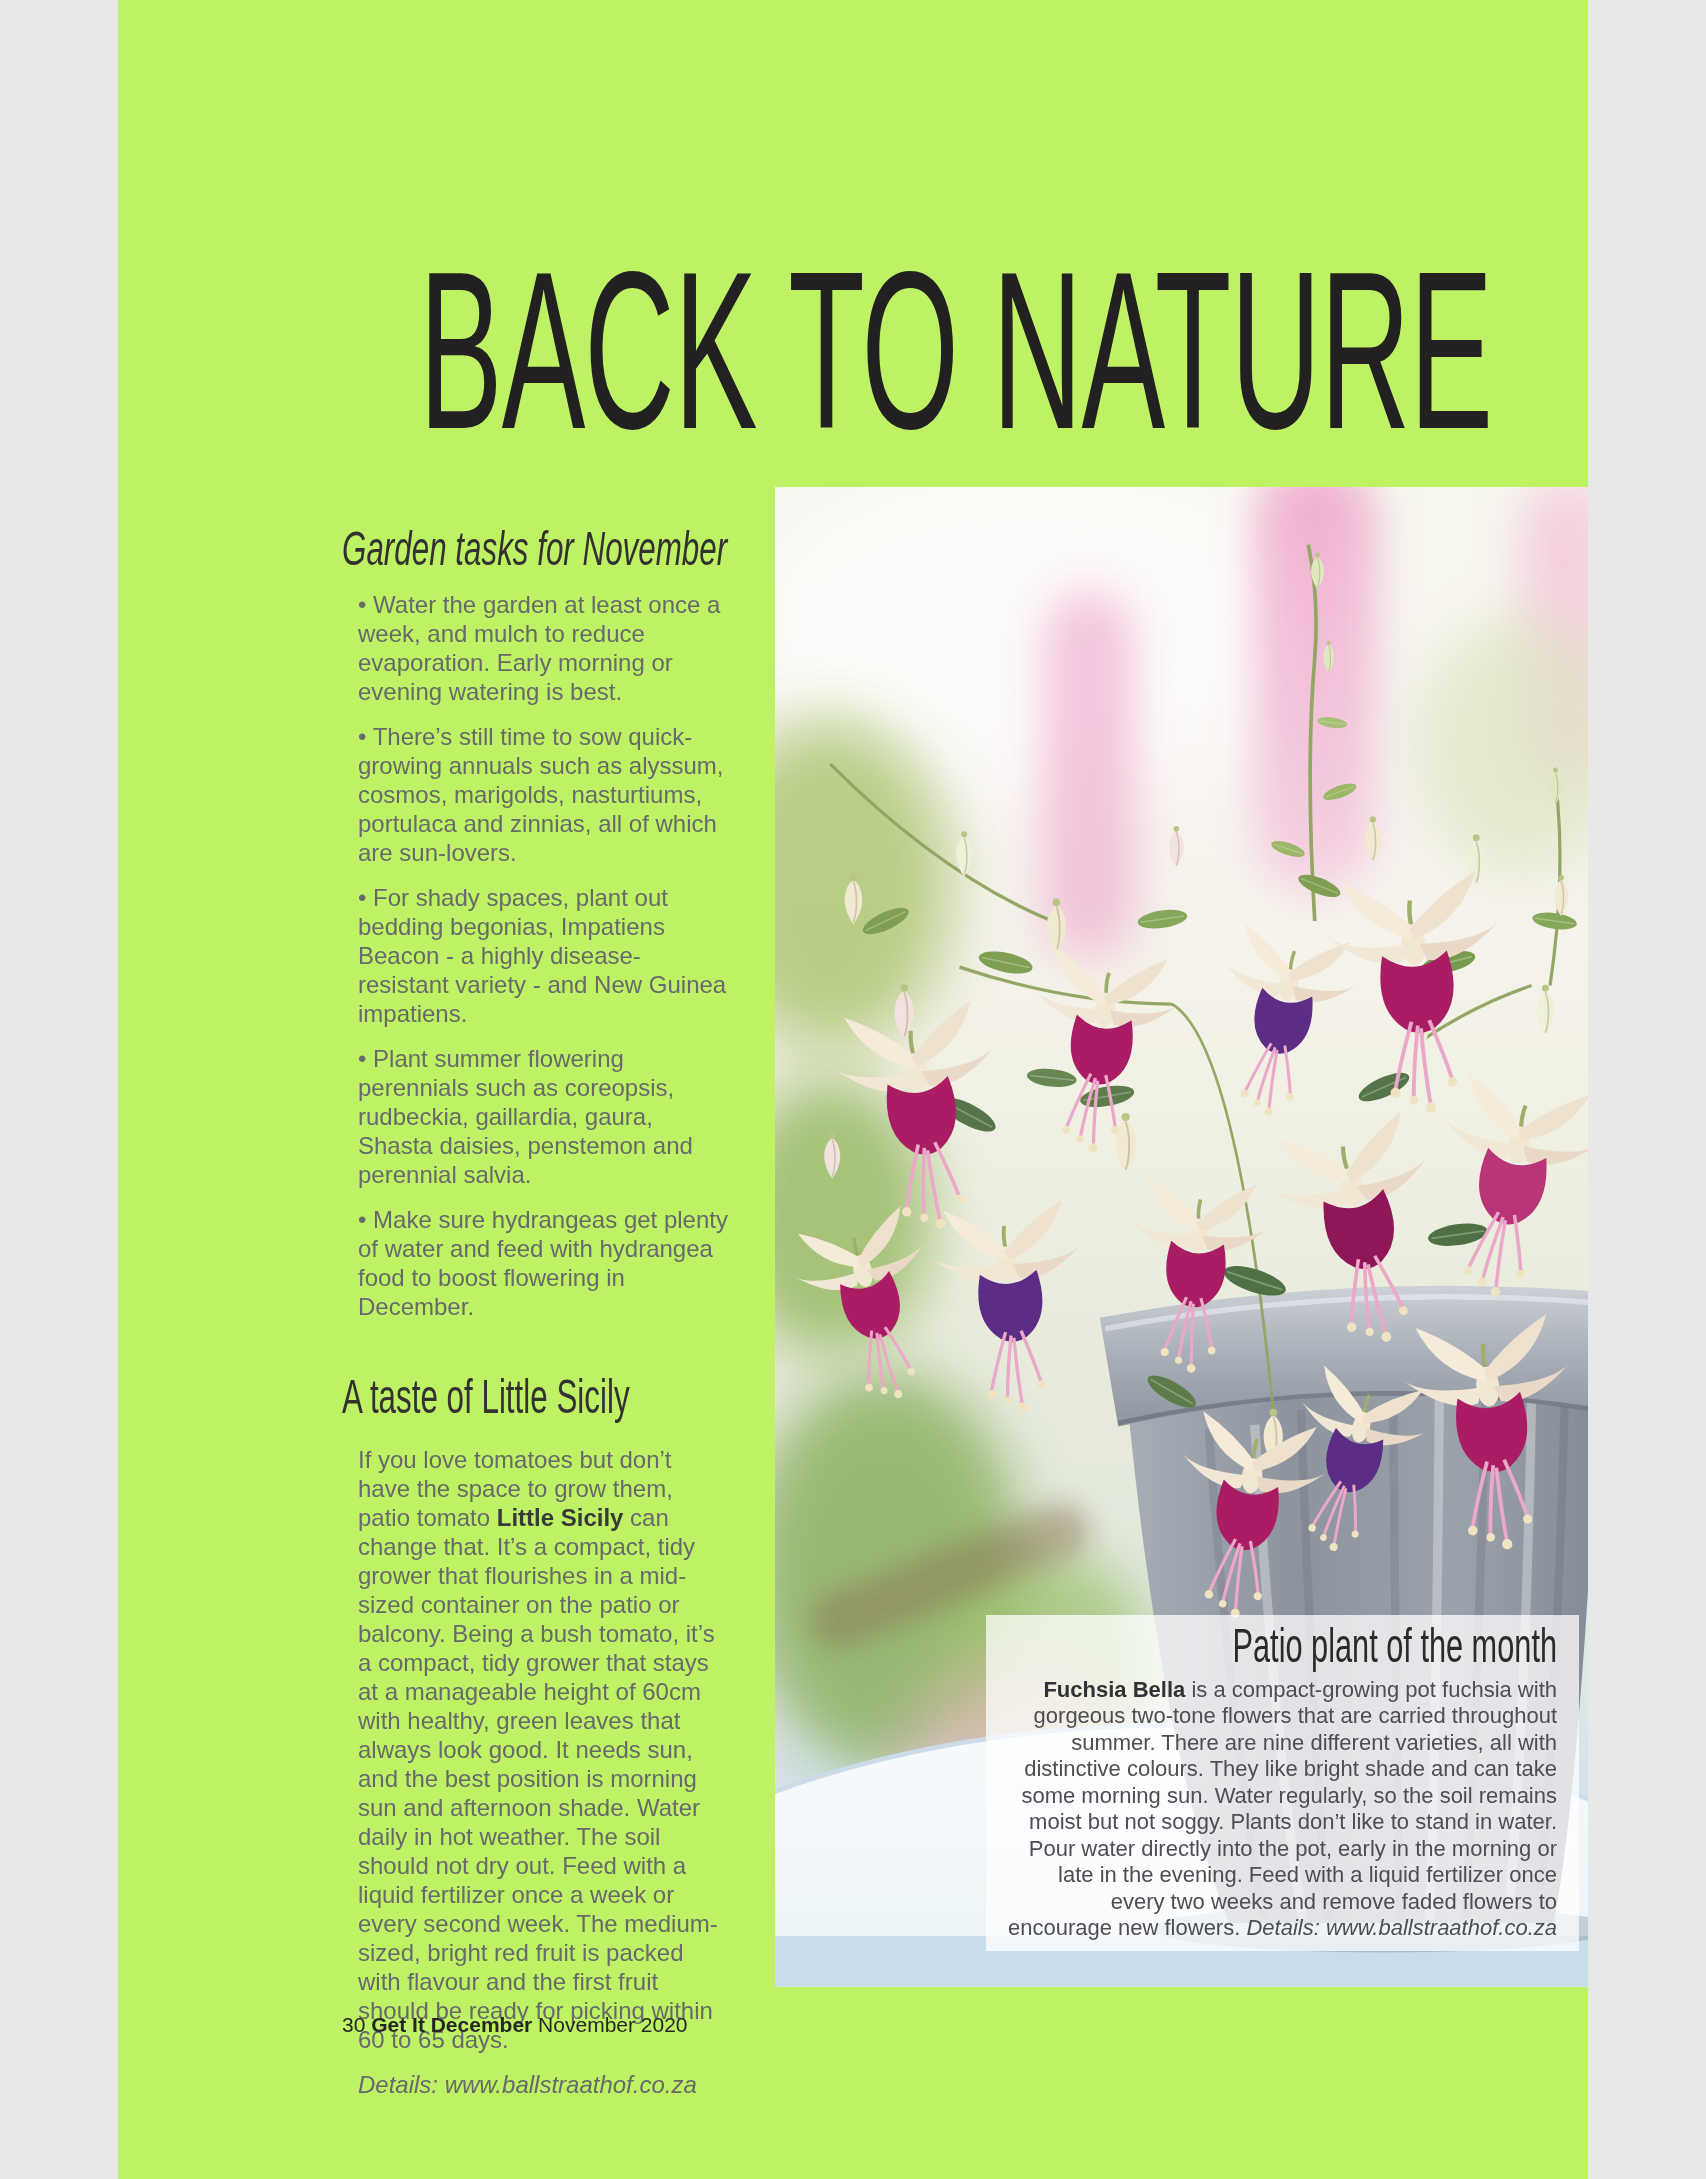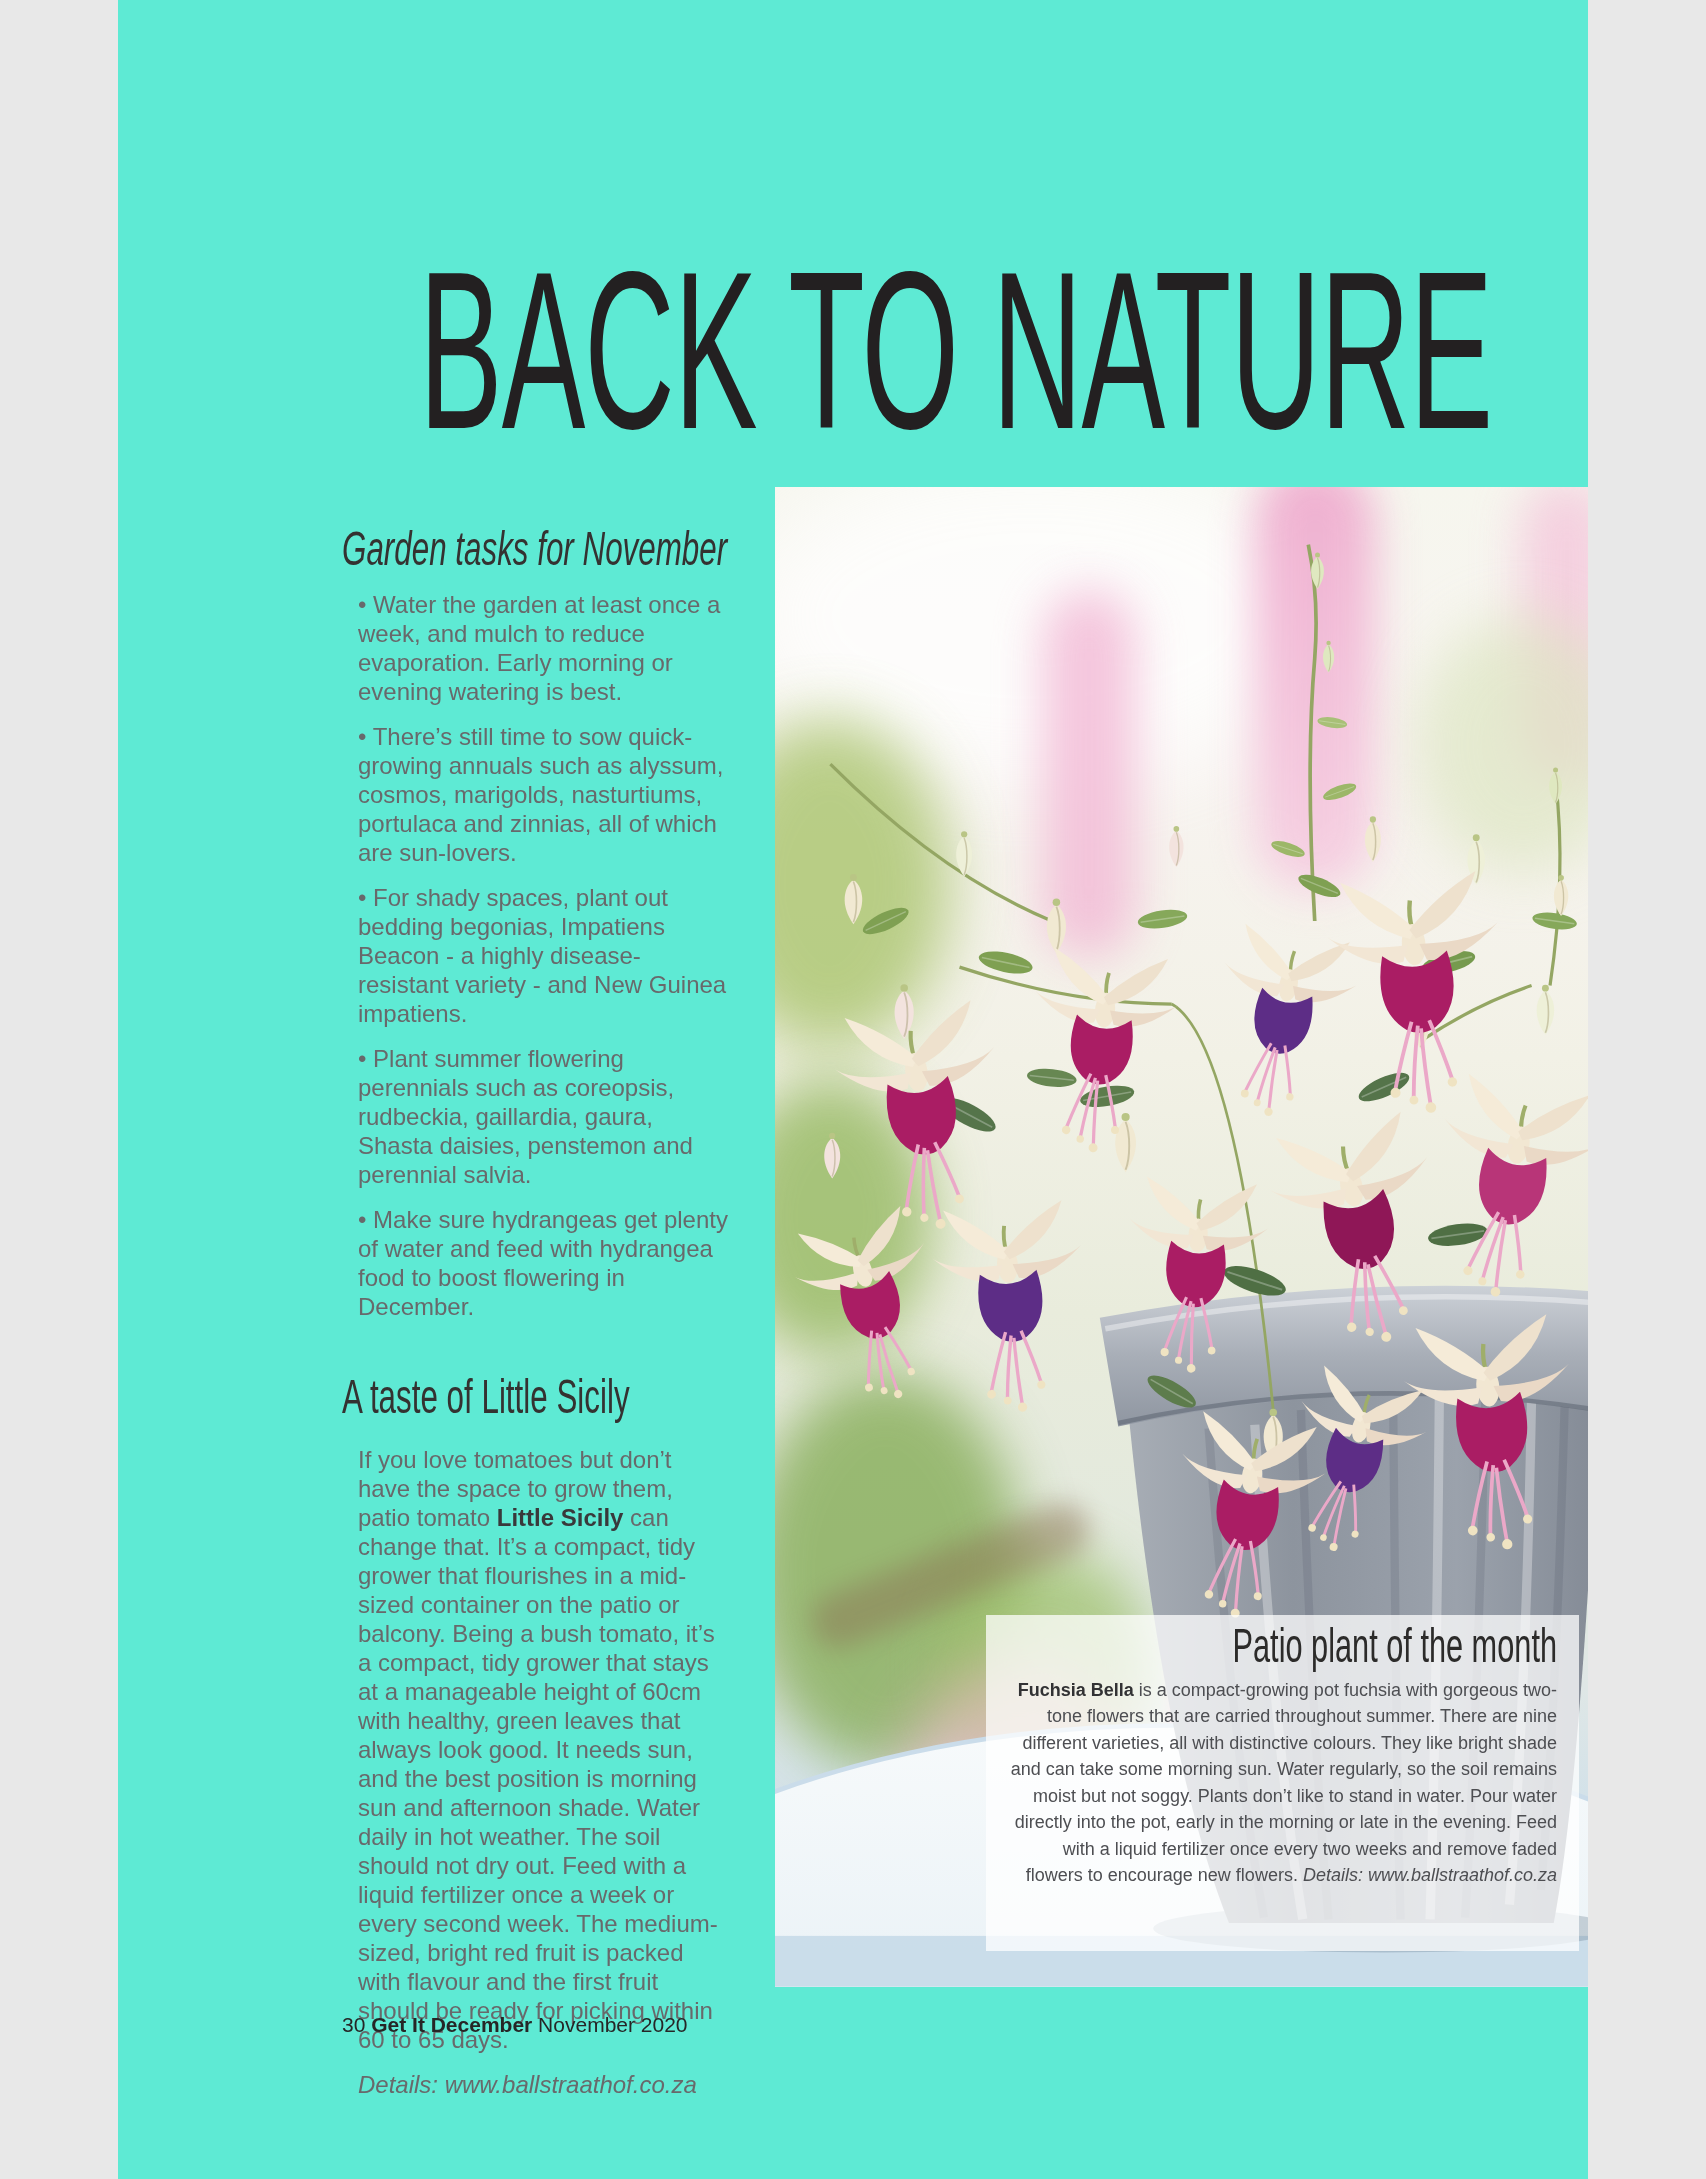--- a/index.html
+++ b/index.html
@@ -1,18 +1,18 @@
 <!DOCTYPE html>
 <html style="font-size:14.8px"><head>
 <meta charset="utf-8">
 <style>
   html,body{margin:0;padding:0;background:#e8e8e8;}
   .page{
     position:relative; width:1470px; height:2179px; margin:0 auto;
-    background:#5eead4; overflow:hidden;
+    background:#bef264; overflow:hidden;
     font-family:"Liberation Sans", sans-serif;
   }
   
   .main-title{position:absolute; top:238px; left:301px; width:1117px; height:212px; overflow:visible;}
   .main-title .cond{
     display:inline-block; white-space:nowrap; font-size:224px; line-height:1;
     color:#232021; letter-spacing:-1.8px; transform:scaleX(0.56); transform-origin:0 0;
   }
   .sec-head{position:absolute; height:59px; overflow:visible;}
   .sec-head .cond{
@@ -51,21 +51,21 @@
          opacity:.9; filter:blur(6.5px);}
   .photo svg{position:absolute; left:0; top:0;}
   
   .patio{position:absolute; left:868px; top:1615px; width:593px; height:336px;
          background:rgba(255,255,255,0.74); box-sizing:border-box; padding:3px 22px 0 20px; text-align:right;}
   .patio-head{height:57px;}
   .patio-head .cond{
     display:inline-block; white-space:nowrap; font-size:48px; line-height:1.15;
     color:#2c2b2a; transform:scaleX(0.64); transform-origin:100% 0;
   }
-  .patio-body{margin-top:1.8px; font-size:18px; line-height:26.5px; color:#4d4e52;}
+  .patio-body{margin-top:1.8px; font-size:22px; line-height:26.5px; color:#4d4e52;}
   .patio-body b{color:#323234;}
 </style>
 </head>
 <body>
 
 <div class="page">
 
   <div class="main-title">
     <span class="cond">BACK TO NATURE</span>
   </div>

